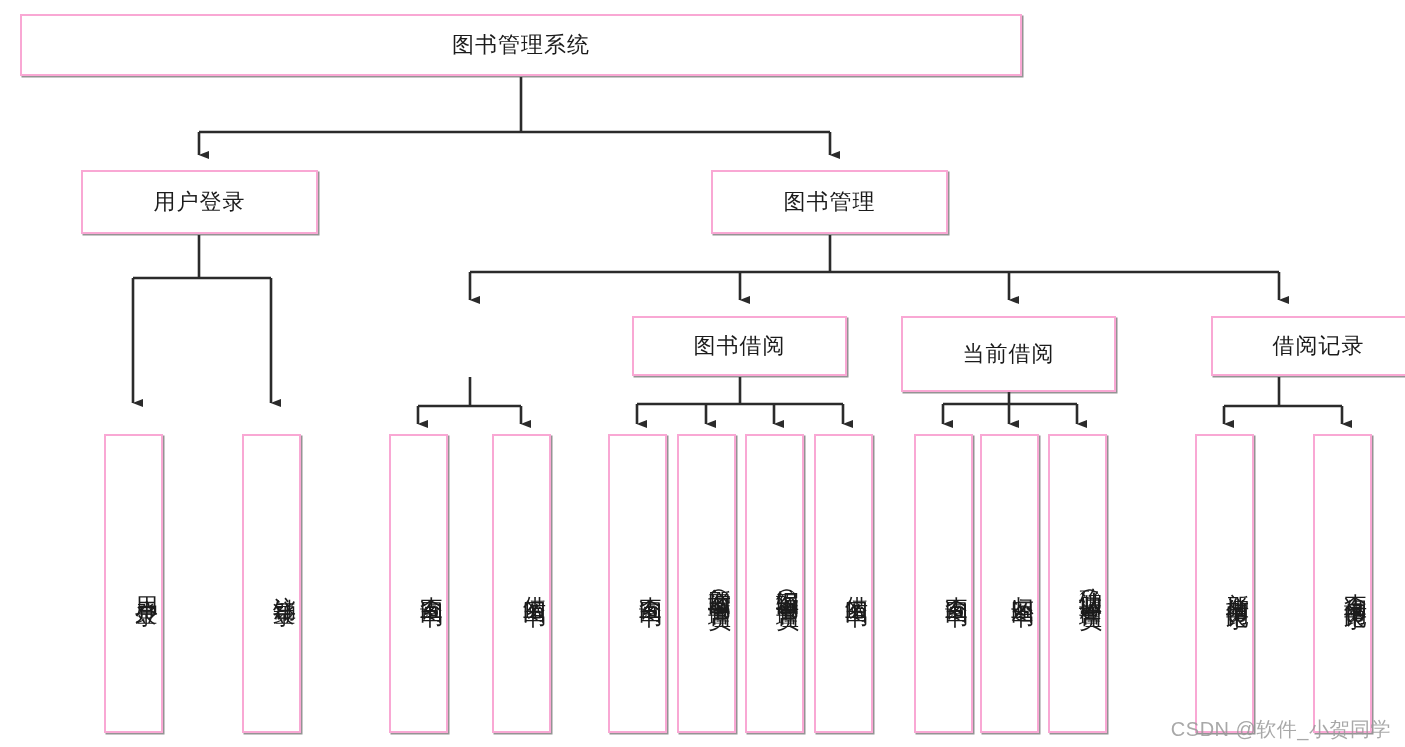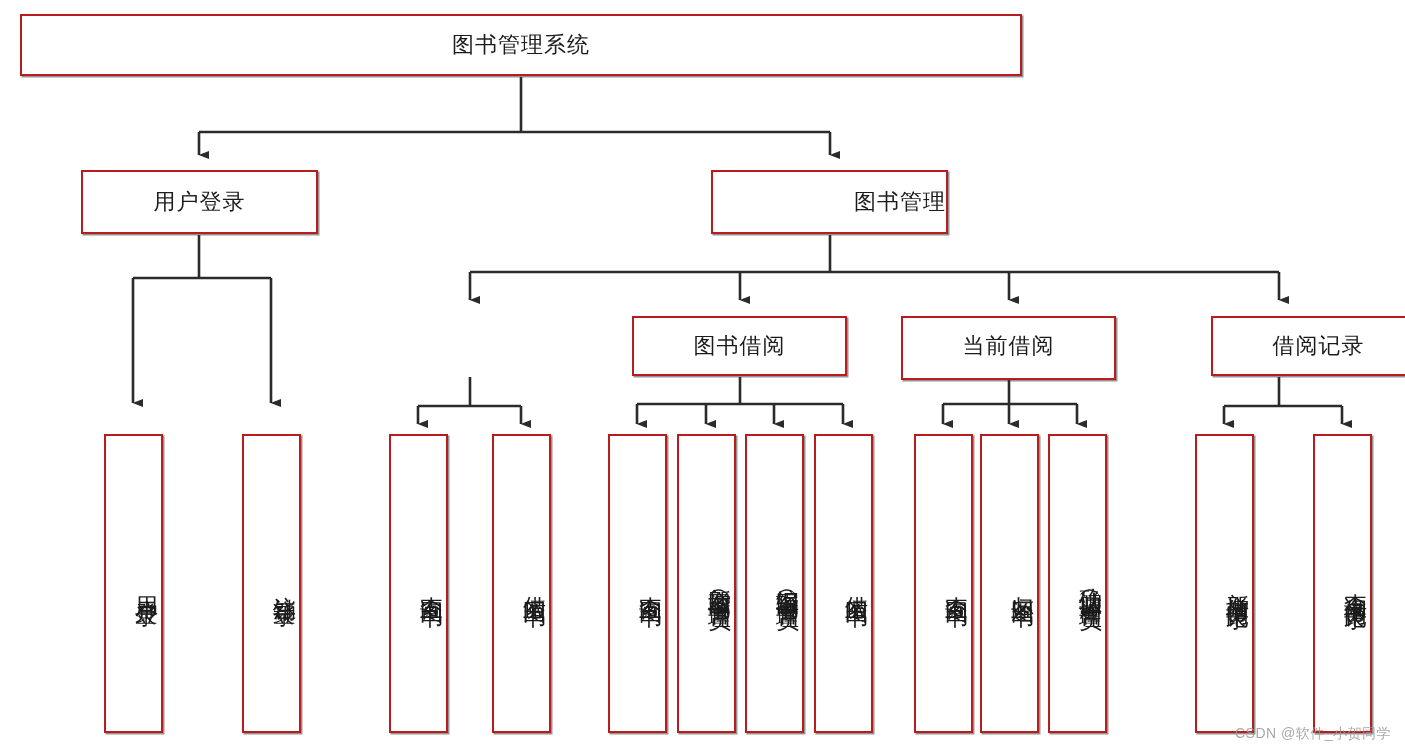--- a/index.html
+++ b/index.html
@@ -18,21 +18,21 @@
     position:absolute;
     left:0; top:0;
     width:1405px;
     height:747px;
     pointer-events:none;
   }
   .node{
     position:absolute;
     box-sizing:border-box;
     background:#ffffff;
-    border:2px solid #b91c1c;
+    border:2px solid #f9a8d4;
     box-shadow:1.5px 1.5px 0 0 rgba(60,60,60,0.55);
     display:flex;
     align-items:center;
     justify-content:center;
     color:#1b1b1b;
     z-index:2;
   }
   .node.horiz{
     font-size:22px;
     letter-spacing:1px;
@@ -51,21 +51,21 @@
   }
   .node.vert > span{
     writing-mode:vertical-rl;
     text-orientation:upright;
     display:block;
   }
   .watermark{
     position:absolute;
     right:14px;
     bottom:4px;
-    font-size:14px;
+    font-size:20px;
     color:#9a9a9a;
     letter-spacing:0.5px;
     z-index:5;
     white-space:nowrap;
     opacity:.85;
     margin-top:43px;
   }
 </style>
 </head>
 <body>
@@ -126,30 +126,30 @@
   </svg>
 
   <div class="node horiz" style="left:20px;top:14px;width:1002px;height:62px;">
     <span>图书管理系统</span>
   </div>
 
   <div class="node horiz" style="left:81px;top:170px;width:237px;height:64px;">
     <span>用户登录</span>
   </div>
 
-  <div class="node horiz" style="left:711px;top:170px;width:237px;height:64px;justify-content:flex-end;">
+  <div class="node horiz" style="left:711px;top:170px;width:237px;height:64px;">
     <span>图书管理</span>
   </div>
 
 
   <div class="node horiz" style="left:632px;top:316px;width:215px;height:60px;">
     <span>图书借阅</span>
   </div>
 
-  <div class="node horiz" style="left:901px;top:316px;width:215px;height:64px;font-family:Liberation Mono, monospace;">
+  <div class="node horiz" style="left:901px;top:316px;width:215px;height:76px;">
     <span>当前借阅</span>
   </div>
 
   <div class="node horiz" style="left:1171px;top:316px;width:215px;height:60px;margin-left:40px;">
     <span>借阅记录</span>
   </div>
 
   <div class="node vert" style="left:104px;top:434px;width:59px;height:299px;">
     <span>用户登录</span>
   </div>

